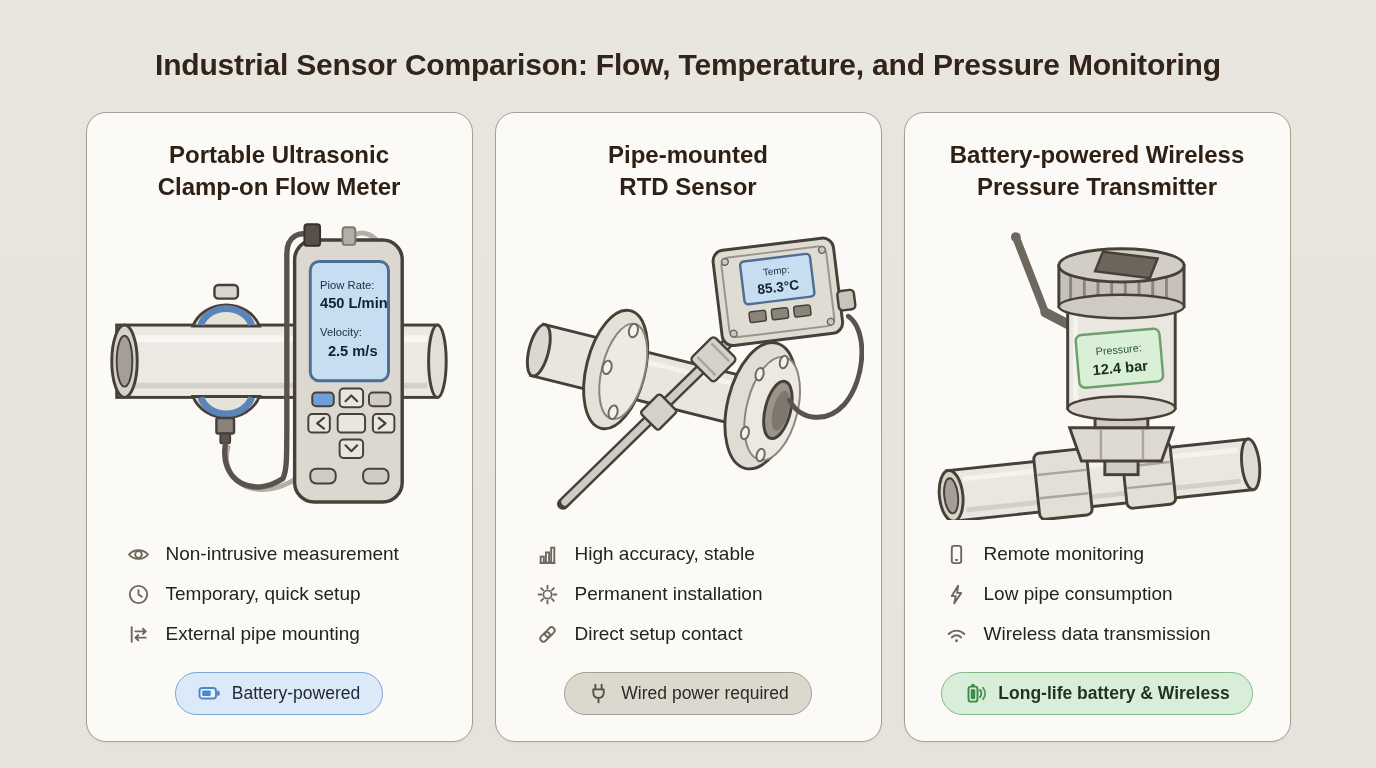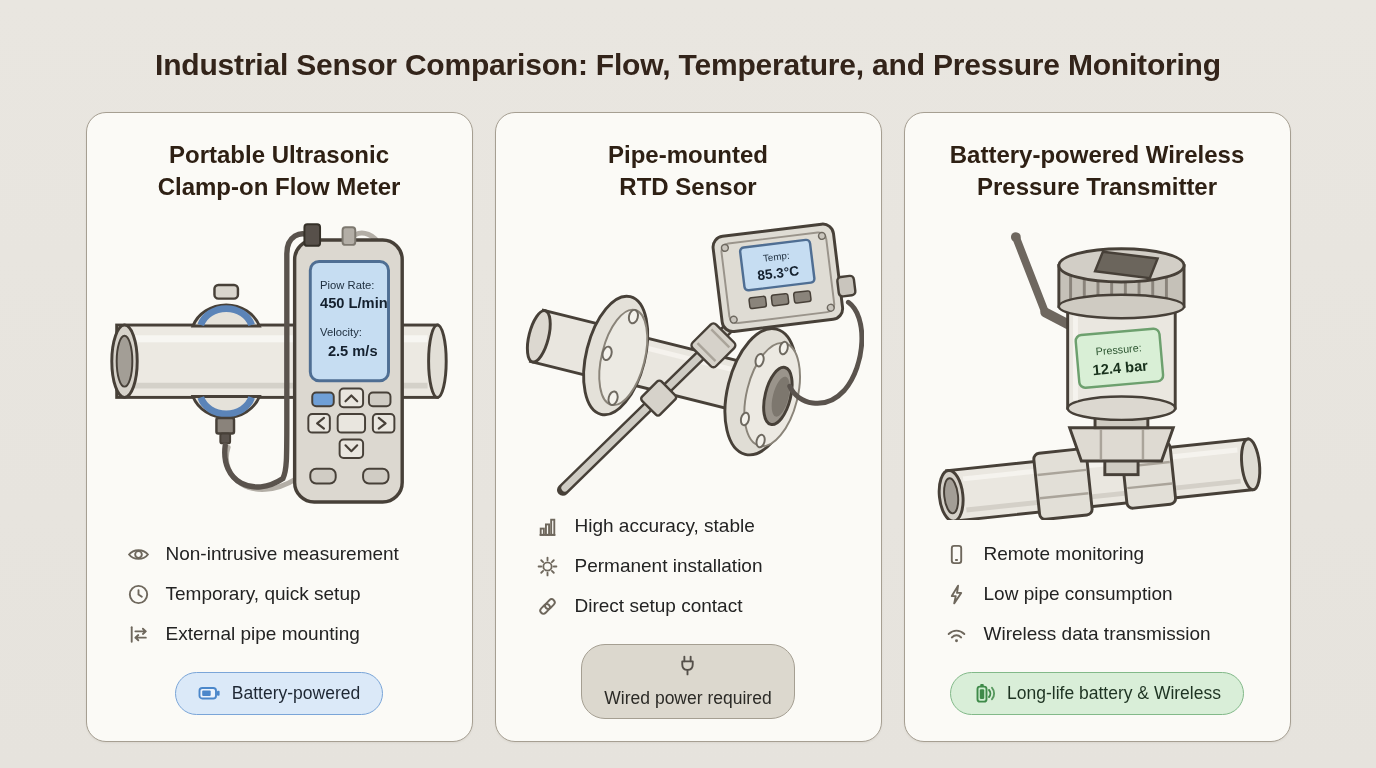--- a/index.html
+++ b/index.html
@@ -65,22 +65,22 @@
     display: inline-flex;
     align-items: center;
     gap: 11px;
     padding: 9px 22px;
     border-radius: 24px;
     font-size: 17.5px;
     border: 1.5px solid;
   }
   .badge svg { width: 23px; height: 23px; }
   .badge-blue  { background: #dbe9f8; border-color: #7aa5d8; color: #1e2733; }
-  .badge-gray  { background: #dcd8ce; border-color: #a59f92; color: #2b2a26; flex-direction: column; }
-  .badge-green { background: #d9eed8; border-color: #82b989; color: #1e3322; }
+  .badge-gray  { background: #dcd8ce; border-color: #a59f92; color: #2b2a26; }
+  .badge-green { background: #d9eed8; border-color: #82b989; color: #1e3322; font-weight: bold; }
 </style>
 </head>
 <body>
 
 <h1 class="page-title">Industrial Sensor Comparison: Flow, Temperature, and Pressure Monitoring</h1>
 
 <div class="cards">
 
   <section class="card">
     <h2 class="card-title">

